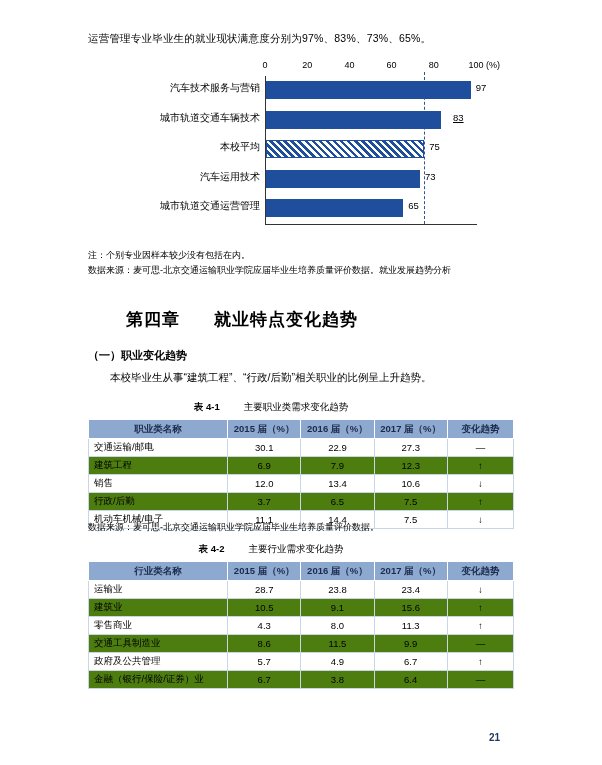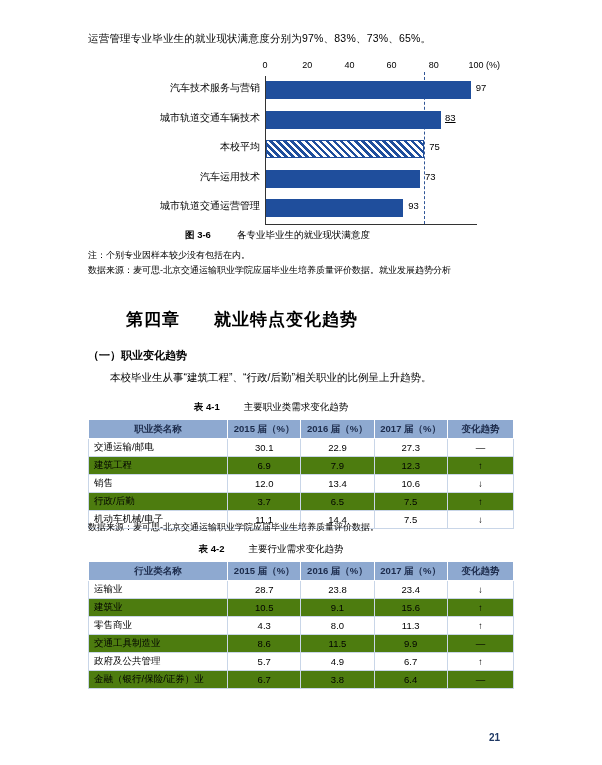--- a/index.html
+++ b/index.html
@@ -244,44 +244,41 @@
       <div class="plot-area" id="plot-area">
         <div class="ref-line" id="ref-line" style="left: 158.25px;"></div>
       <div class="bar-row" style="top: 0px;">
             <div class="cat-label">汽车技术服务与营销</div>
             <div class="bar" style="width: 204.67px;"></div>
             <div class="bar-value" style="left: 209.67px;">97</div>
           </div>
           <div class="bar-row" style="top: 29.6px;">
             <div class="cat-label">城市轨道交通车辆技术</div>
             <div class="bar" style="width: 175.13px;"></div>
-            <div class="bar-value" style="left: 179px; text-decoration: underline;">83</div>
+            <div class="bar-value" style="left: 187px; text-decoration: underline;">83</div>
           </div>
           <div class="bar-row" style="top: 59.2px;">
             <div class="cat-label">本校平均</div>
             <div class="bar hatched" style="width: 158.25px;"></div>
             <div class="bar-value" style="left: 163.25px;">75</div>
           </div>
           <div class="bar-row" style="top: 88.8px;">
             <div class="cat-label">汽车运用技术</div>
             <div class="bar" style="width: 154.03px;"></div>
             <div class="bar-value" style="left: 159.03px;">73</div>
           </div>
           <div class="bar-row" style="top: 118.4px;">
             <div class="cat-label">城市轨道交通运营管理</div>
             <div class="bar" style="width: 137.15px;"></div>
-            <div class="bar-value" style="left: 142.15px;">93</div>
+            <div class="bar-value" style="left: 142.15px;">65</div>
           </div>
         </div>
     </div>
   </div>
 
-  <div class="fig-caption">
-    <b>图 3-6</b><span>各专业毕业生的就业现状满意度</span>
-  </div>
 
   <div class="note note2">数据来源：麦可思-北京交通运输职业学院应届毕业生培养质量评价数据。就业发展趋势分析</div>
   <div class="note note1">注：个别专业因样本较少没有包括在内。</div>
 
   <div class="chapter">
     <span>第四章</span><span class="gap"></span><span>就业特点变化趋势</span>
   </div>
 
   <div class="sec-head">（一）职业变化趋势</div>
   <div class="sec-body">本校毕业生从事“建筑工程”、“行政/后勤”相关职业的比例呈上升趋势。</div>

